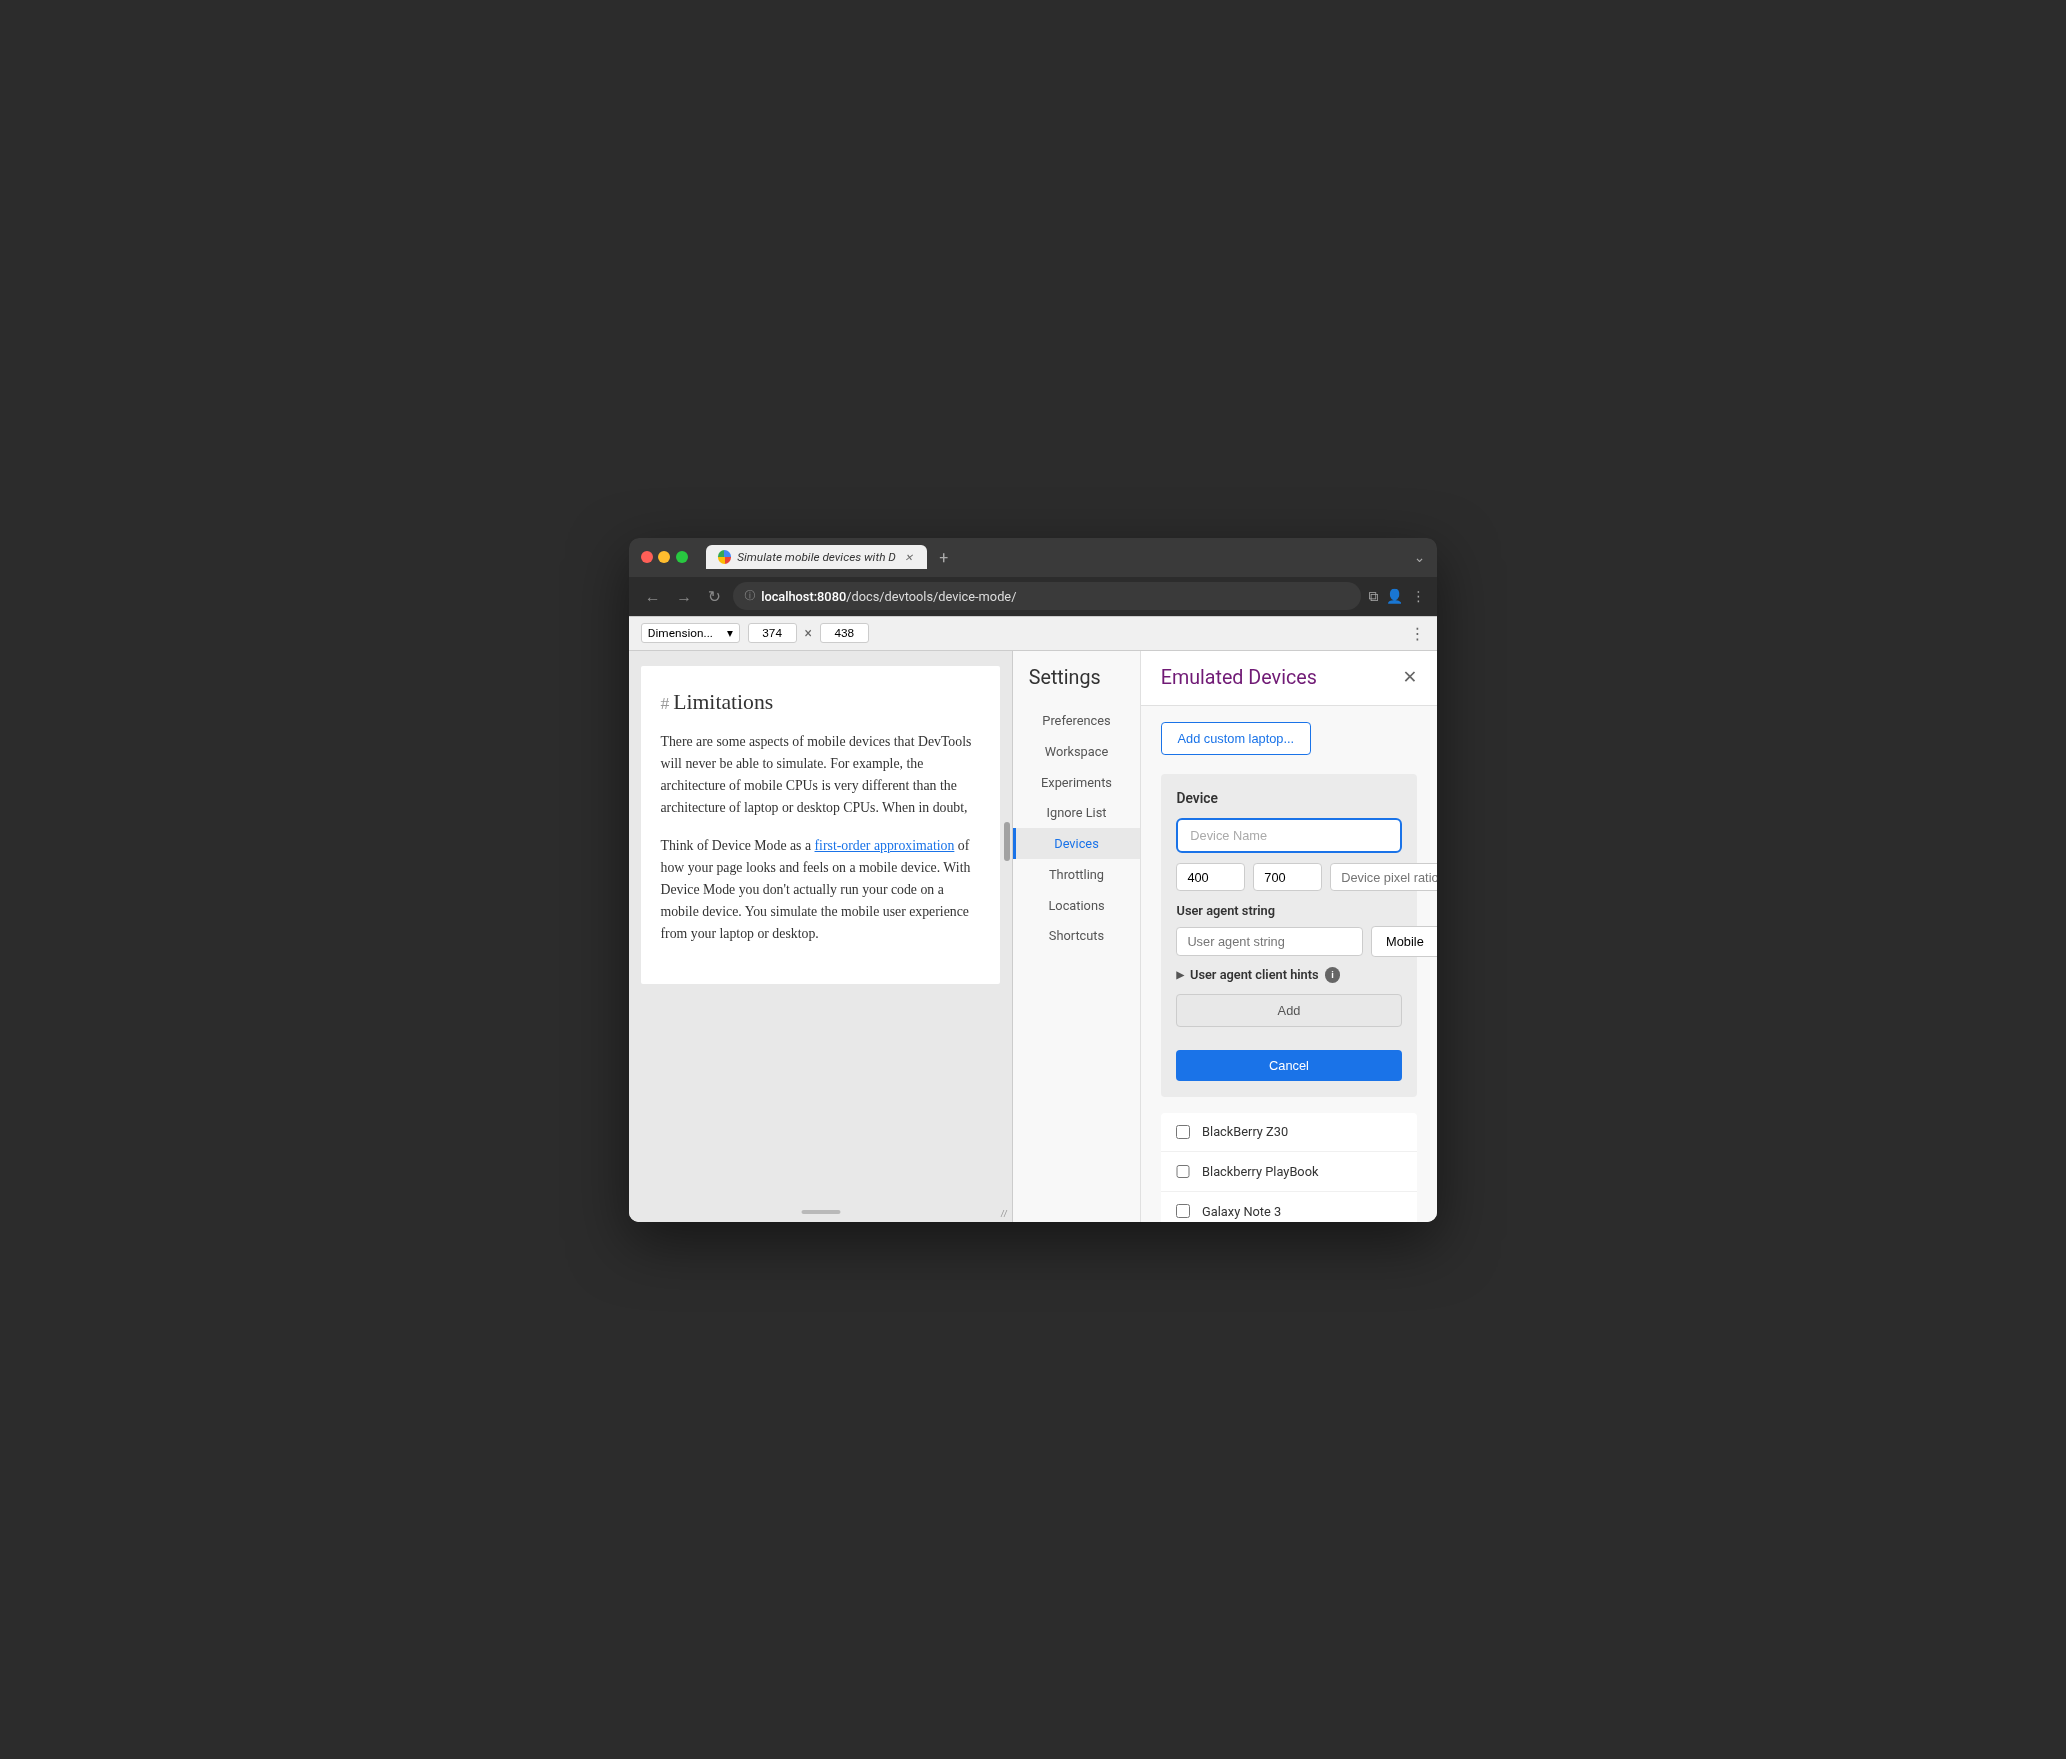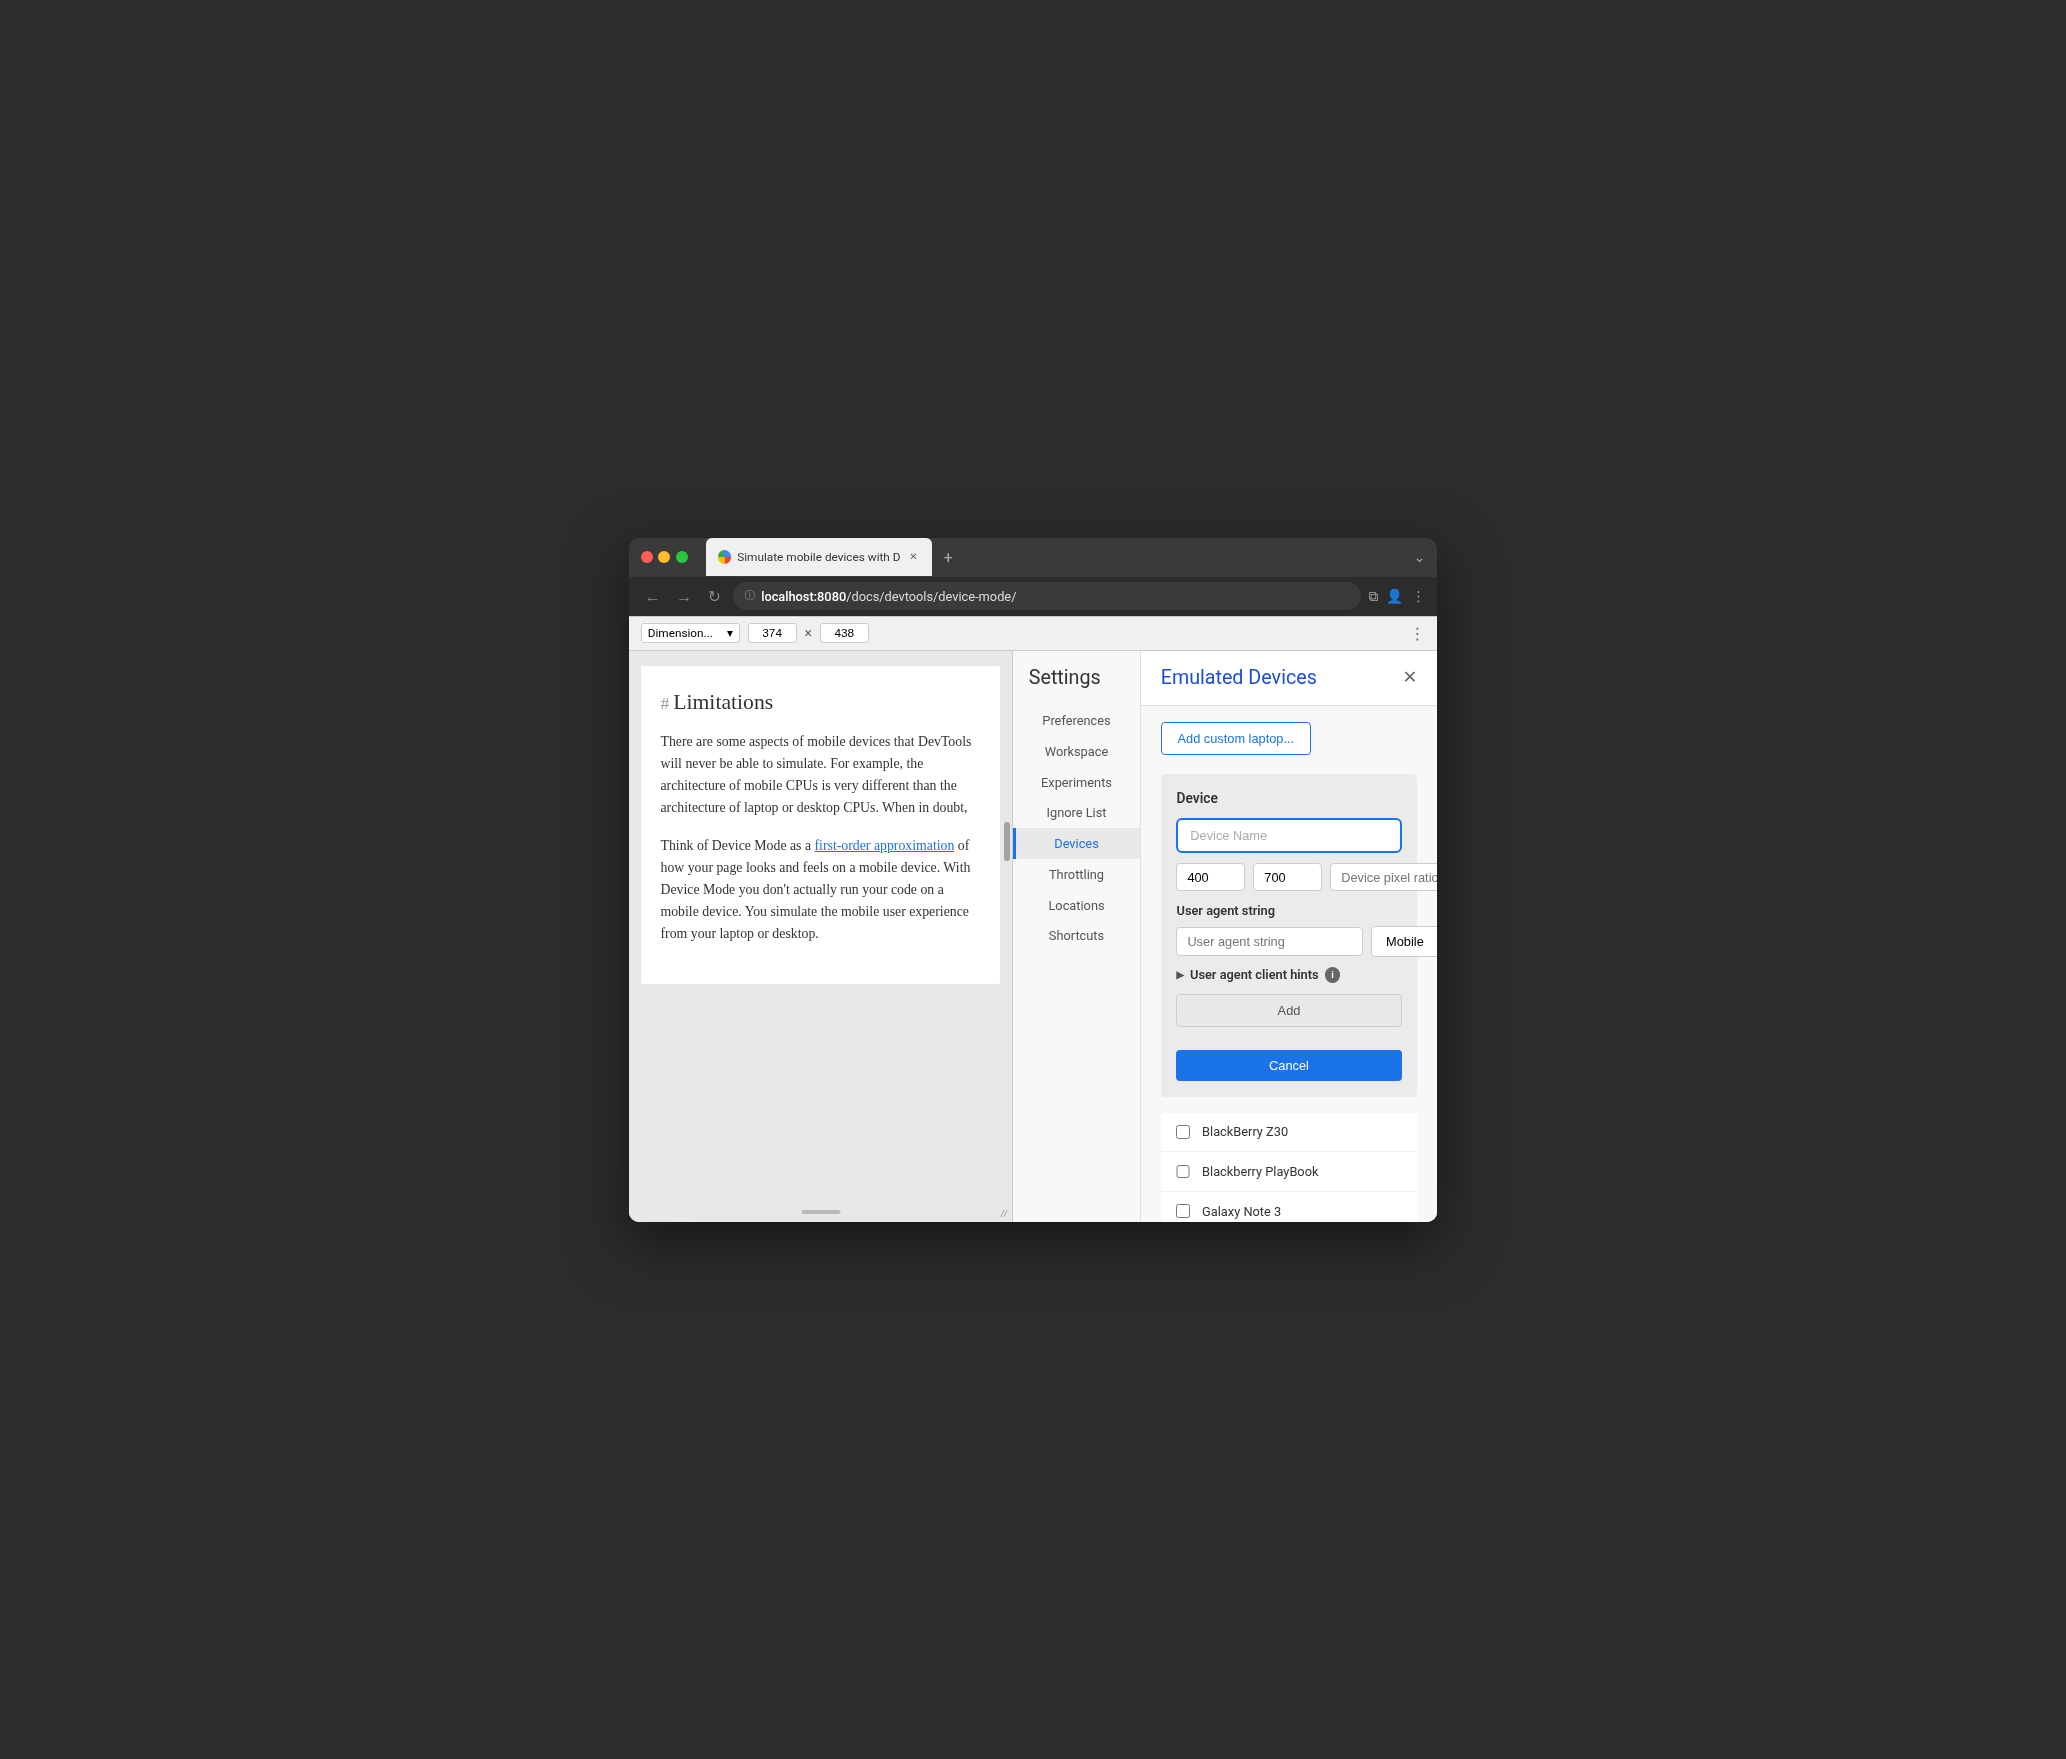--- a/index.html
+++ b/index.html
@@ -56,21 +56,22 @@
 
     .tab-active {
       background: #f0f0f0;
       border-radius: 5.9px 5.9px 0 0;
       padding: 5.9px 11.8px;
       display: flex;
       align-items: center;
       gap: 5.9px;
       font-size: 11.8px;
       color: #333;
-      height: 38px;
+      height: 24px;
+      font-style: italic;
     }
 
     .tab-favicon {
       width: 13.8px;
       height: 13.8px;
       border-radius: 50%;
       background: conic-gradient(#4285f4 0deg 90deg, #ea4335 90deg 180deg, #fbbc05 180deg 270deg, #34a853 270deg 360deg);
     }
 
     .tab-close {
@@ -342,21 +343,21 @@
       align-items: center;
       justify-content: space-between;
       padding: 15.8px 19.7px;
       background: white;
       border-bottom: 1px solid #e0e0e0;
     }
 
     .emulated-title {
       font-size: 19.7px;
       font-weight: 400;
-      color: #1d4ed8;
+      color: #701a75;
     }
 
     .close-btn {
       color: #666;
       font-size: 17.7px;
       cursor: pointer;
       line-height: 1;
     }
 
     .emulated-content {

